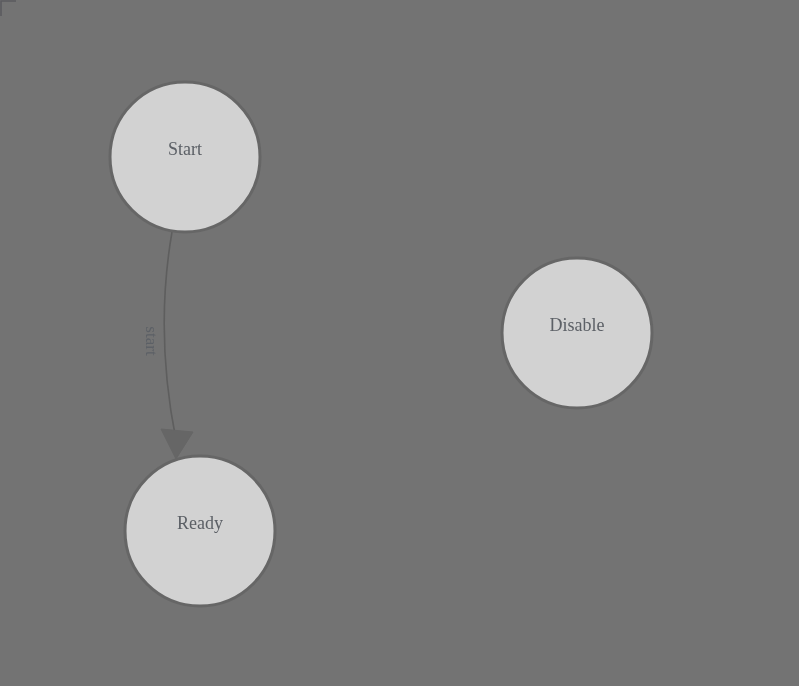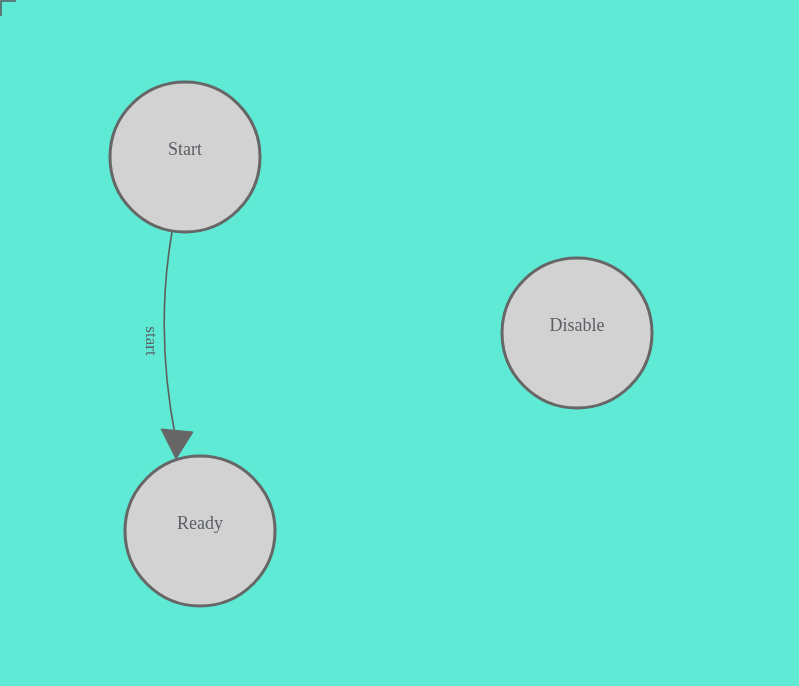--- a/index.html
+++ b/index.html
@@ -8,21 +8,21 @@
     padding: 0;
     background: #ffffff;
   }
   body {
     font-family: "Liberation Serif", serif;
   }
   #canvas {
     position: relative;
     width: 799px;
     height: 686px;
-    background: #5eead4;
+    background: #737373;
     overflow: hidden;
   }
   #diagram-svg {
     position: absolute;
     left: 0;
     top: 0;
     width: 799px;
     height: 686px;
     display: block;
   }

